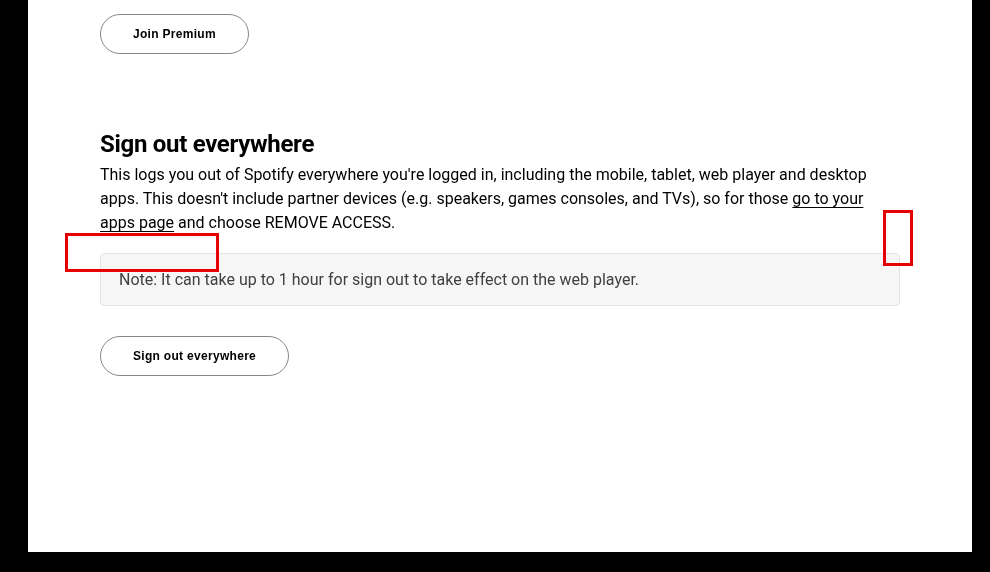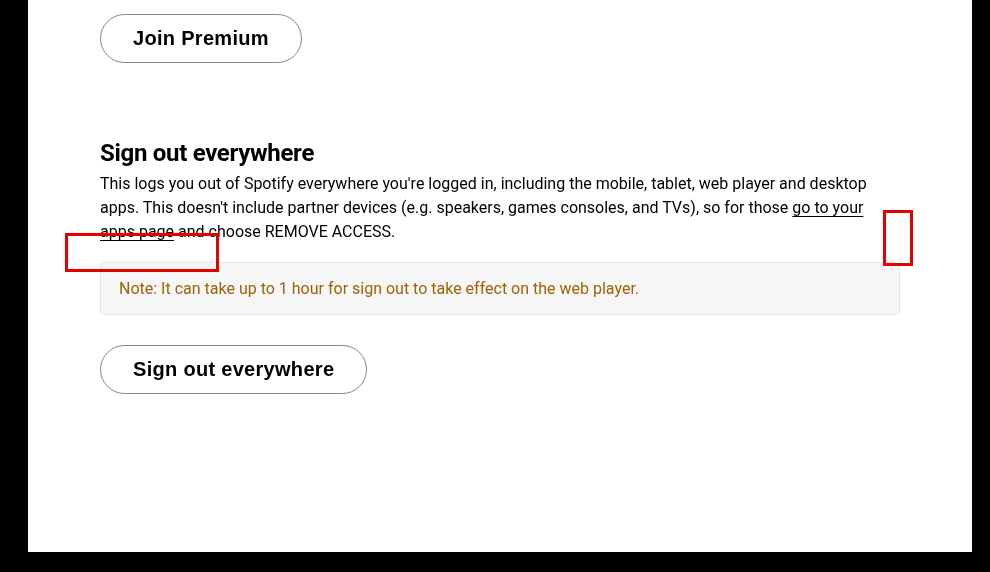--- a/index.html
+++ b/index.html
@@ -25,21 +25,21 @@
     }
     .content {
       padding: 14px 72px 0 72px;
     }
     .pill-button {
       display: inline-block;
       border: 1px solid #878787;
       background: #fff;
       color: #000;
       font-weight: 700;
-      font-size: 20px;
+      font-size: 12px;
       padding: 12px 32px;
       border-radius: 500px;
       cursor: pointer;
       letter-spacing: 0.3px;
     }
     .section-heading {
       font-size: 24px;
       font-weight: 700;
       color: #000;
       margin-top: 76px;
@@ -56,21 +56,21 @@
       text-underline-offset: 3px;
       color: #000;
       cursor: pointer;
     }
     .note-box {
       margin-top: 18px;
       background: #f6f6f6;
       border: 1px solid #e5e5e5;
       padding: 16px 18px;
       font-size: 16px;
-      color: #a16207;
+      color: #404040;
       border-radius: 4px;
     }
     .signout-btn-wrap {
       margin-top: 30px;
     }
     .highlight-box {
       position: absolute;
       border: 3px solid #e60000;
       pointer-events: none;
     }

